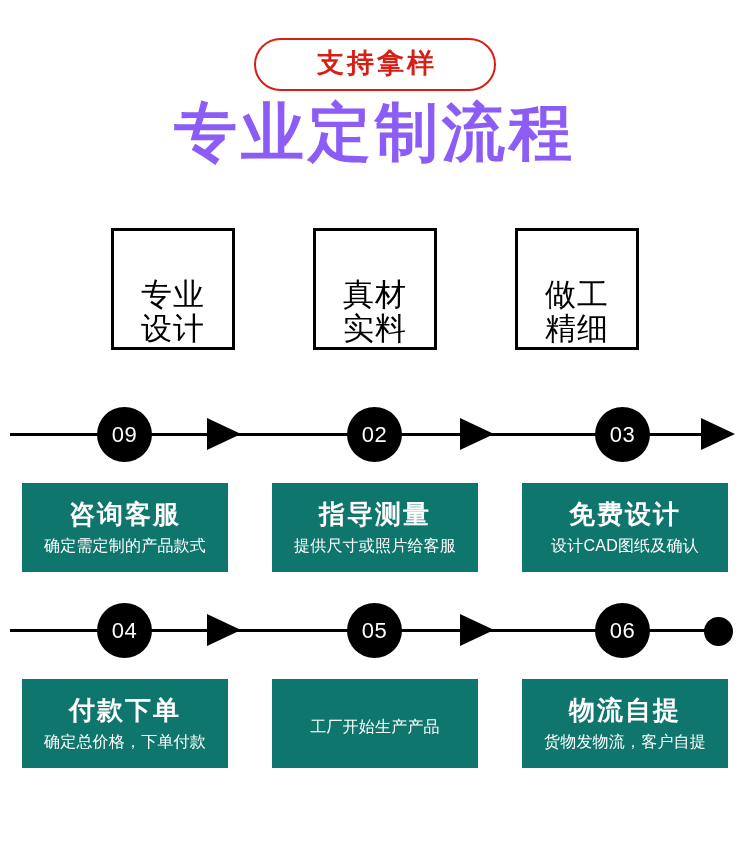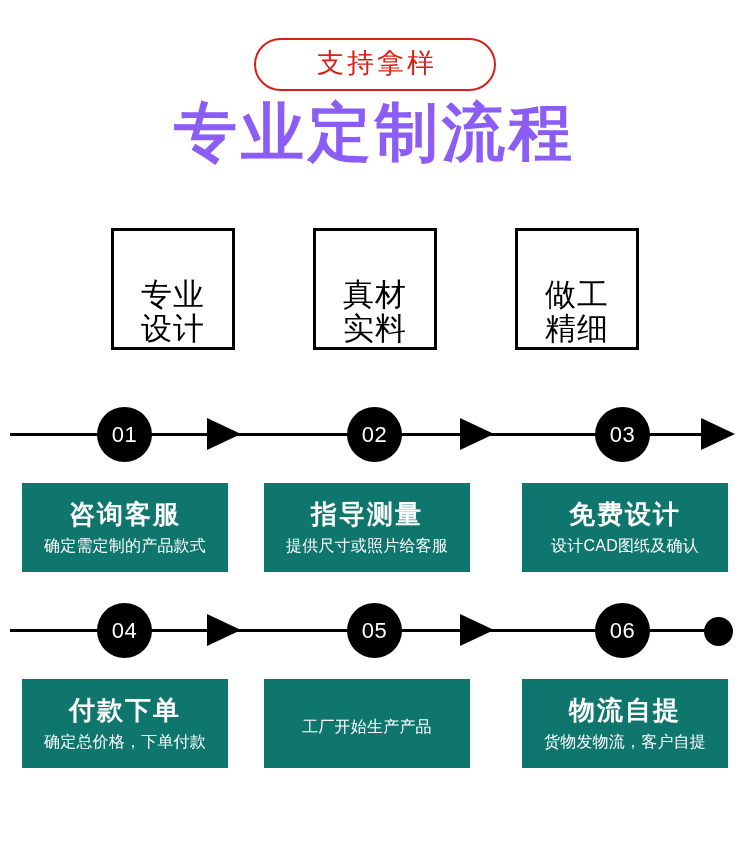--- a/index.html
+++ b/index.html
@@ -23,21 +23,21 @@
     top: 38px;
     width: 750px;
     display: flex;
     justify-content: center;
   }
   .badge {
     border: 2px solid #d81f17;
     border-radius: 28px;
     color: #d81f17;
     font-size: 27px;
-    font-weight: 400;
+    font-weight: 700;
     letter-spacing: 3px;
     line-height: 1;
     padding: 10px 36px 12px 40px;
     box-sizing: border-box;
     min-width: 242px;
     text-align: center;
   }
 
   
   .title {
@@ -162,21 +162,21 @@
     width: 206px;
     height: 89px;
     background: #0f766e;
     color: #ffffff;
     display: flex;
     flex-direction: column;
     align-items: center;
     justify-content: center;
   }
   .card.p1 { left: 22px; }
-  .card.p2 { left: 264px; }
+  .card.p2 { left: 272px; }
   .card.p3 { left: 522px; }
 
   .card-title {
     font-size: 26px;
     font-weight: 700;
     letter-spacing: 2px;
     line-height: 1.22;
   }
   .card-sub {
     font-size: 16px;
@@ -208,21 +208,21 @@
     <span class="feature-line">做工</span>
     <span class="feature-line">精细</span>
   </div>
 </div>
 
 <div class="flow-row r1">
   <div class="axis-line"></div>
   <div class="arrowhead a1"></div>
   <div class="arrowhead a2"></div>
   <div class="arrowhead a3"></div>
-  <div class="node n1">01</div>
+  <div class="node n1">09</div>
   <div class="node n2">02</div>
   <div class="node n3">03</div>
 </div>
 
 <div class="cards c1">
   <div class="card p1">
     <span class="card-title">咨询客服</span>
     <span class="card-sub">确定需定制的产品款式</span>
   </div>
   <div class="card p2">

